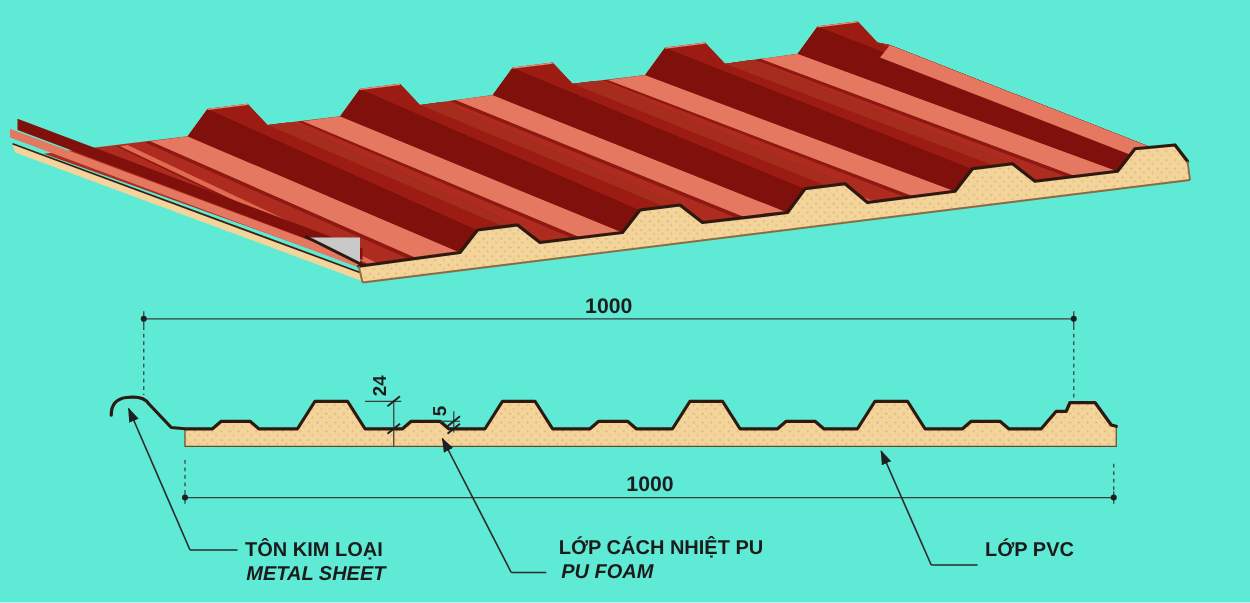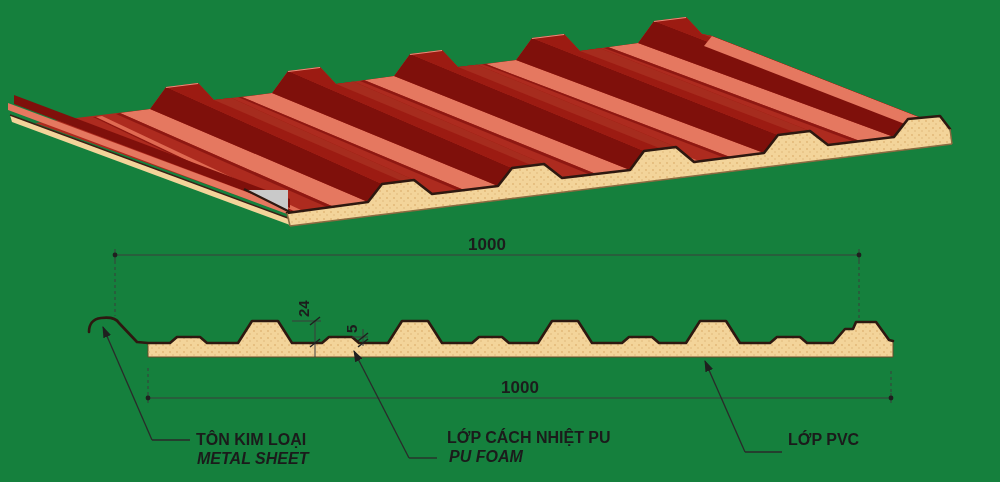--- a/index.html
+++ b/index.html
@@ -1,16 +1,16 @@
 <!DOCTYPE html>
 <html style="--red-medium: #AD2B1F; --red-dark: #7F100B; --red-crest: #9C1B12; --red-slope: #A62C1E; --salmon: #E57860; --salmon-light: #E8907C; --foam: #F3D49A; --foam-dot: #D8A963; --foam-shade: #E9C386; --gray-underside: #C9C9C9; --outline: #2E1810; --line: #3C3C3C; --text: #1B1B1B;"><head>
 <meta charset="utf-8">
 <style>
   html,body{margin:0;padding:0;background:#ffffff;}
-  .stage{position:relative;width:1000px;height:482px;background:#15803d;overflow:hidden;
+  .stage{position:relative;width:1000px;height:482px;background:#5eead4;overflow:hidden;
          font-family:"Liberation Sans","DejaVu Sans",sans-serif;}
   svg{display:block;}
   .dim-text{font:bold 17px "Liberation Sans","DejaVu Sans",sans-serif;fill:#1c1c1c;}
   .dim-text-sm{font:bold 15px "Liberation Sans","DejaVu Sans",sans-serif;fill:#1c1c1c;}
   .lbl-vi{font:bold 16px "Liberation Sans","DejaVu Sans",sans-serif;fill:#1b1b1b;}
   .lbl-en{font:italic bold 16px "Liberation Sans","DejaVu Sans",sans-serif;fill:#1b1b1b;}
   .dimline{stroke:#3c3c3c;stroke-width:1;fill:none;}
   .extline{stroke:#3c3c3c;stroke-width:1;stroke-dasharray:3 3;fill:none;}
   .leader{stroke:#2a2a2a;stroke-width:1.3;fill:none;}
   .metal-edge{stroke:#2e1810;stroke-width:2.6;fill:none;stroke-linejoin:round;stroke-linecap:round;}

